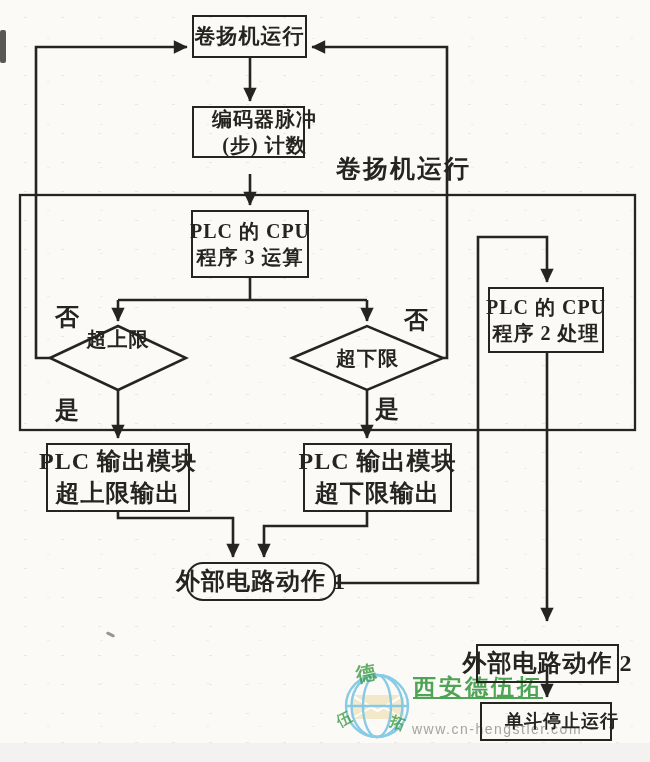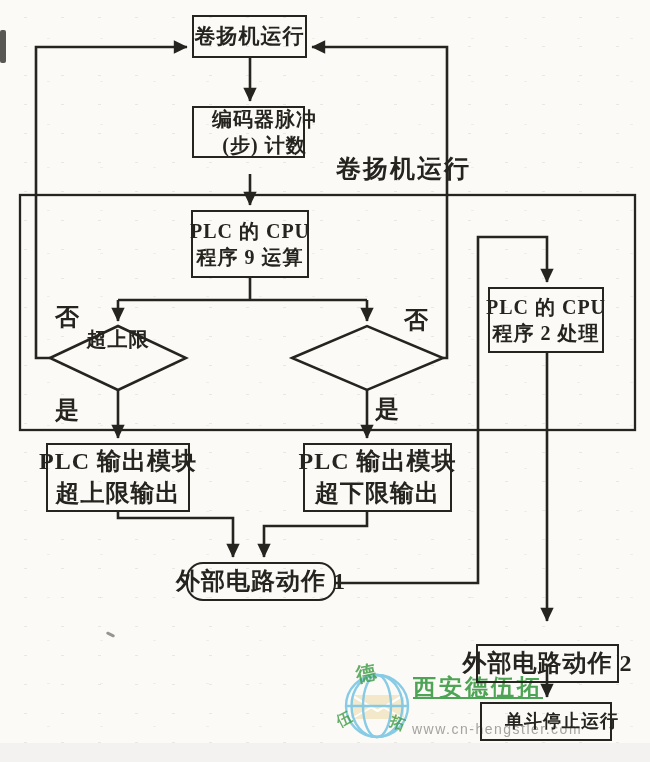--- a/index.html
+++ b/index.html
@@ -110,21 +110,21 @@
     <span class="ln">卷扬机运行</span>
   </div>
 
   <div class="node fs20" style="left:192px;top:106px;width:113px;height:52px;padding-left:32px;">
     <span class="ln">编码器脉冲</span>
     <span class="ln">(步) 计数</span>
   </div>
 
   <div class="node fs20" style="left:191px;top:210px;width:118px;height:68px;">
     <span class="ln">PLC 的 CPU</span>
-    <span class="ln">程序 9 运算</span>
+    <span class="ln">程序 3 运算</span>
   </div>
 
   <div class="node fs20" style="left:488px;top:287px;width:116px;height:66px;">
     <span class="ln">PLC 的 CPU</span>
     <span class="ln">程序 2 处理</span>
   </div>
 
   <div class="node fs19" style="left:46px;top:443px;width:144px;height:69px;">
     <span class="ln">PLC 输出模块</span>
     <span class="ln">超上限输出</span>
@@ -141,20 +141,21 @@
 
   <div class="node fs19" style="left:476px;top:626px;width:143px;height:39px;margin-top:18px;">
     <span class="ln">外部电路动作 2</span>
   </div>
 
   <div class="node fs18" style="left:480px;top:702px;width:132px;height:39px;">
     <span class="ln">单斗停止运行</span>
   </div>
 
   <div class="diamond-text" style="left:50px;top:307px;width:136px;height:64px;">超上限</div>
+  <div class="diamond-text" style="left:292px;top:326px;width:151px;height:64px;">超下限</div>
 
   <div class="flabel" style="left:336px;top:152px;font-size:25px;letter-spacing:2px;">卷扬机运行</div>
   <div class="flabel" style="left:55px;top:301px;font-size:24px;">否</div>
   <div class="flabel" style="left:404px;top:304px;font-size:24px;">否</div>
   <div class="flabel" style="left:55px;top:394px;font-size:24px;">是</div>
   <div class="flabel" style="left:375px;top:393px;font-size:24px;">是</div>
 
 </div>
 
 </body></html>

